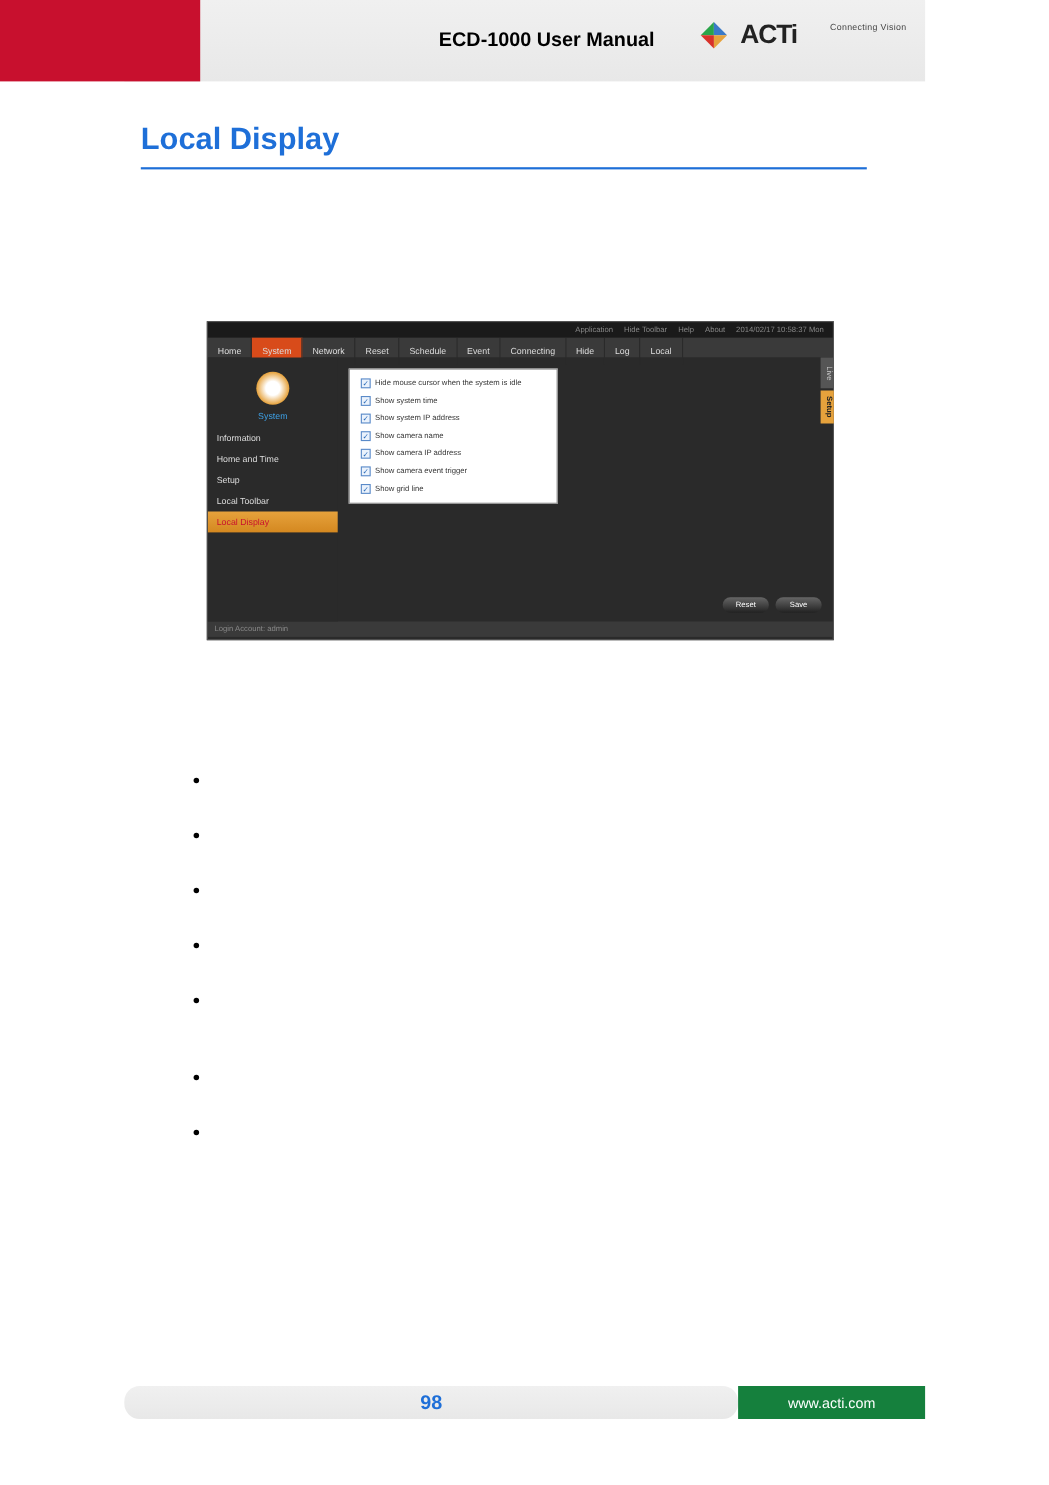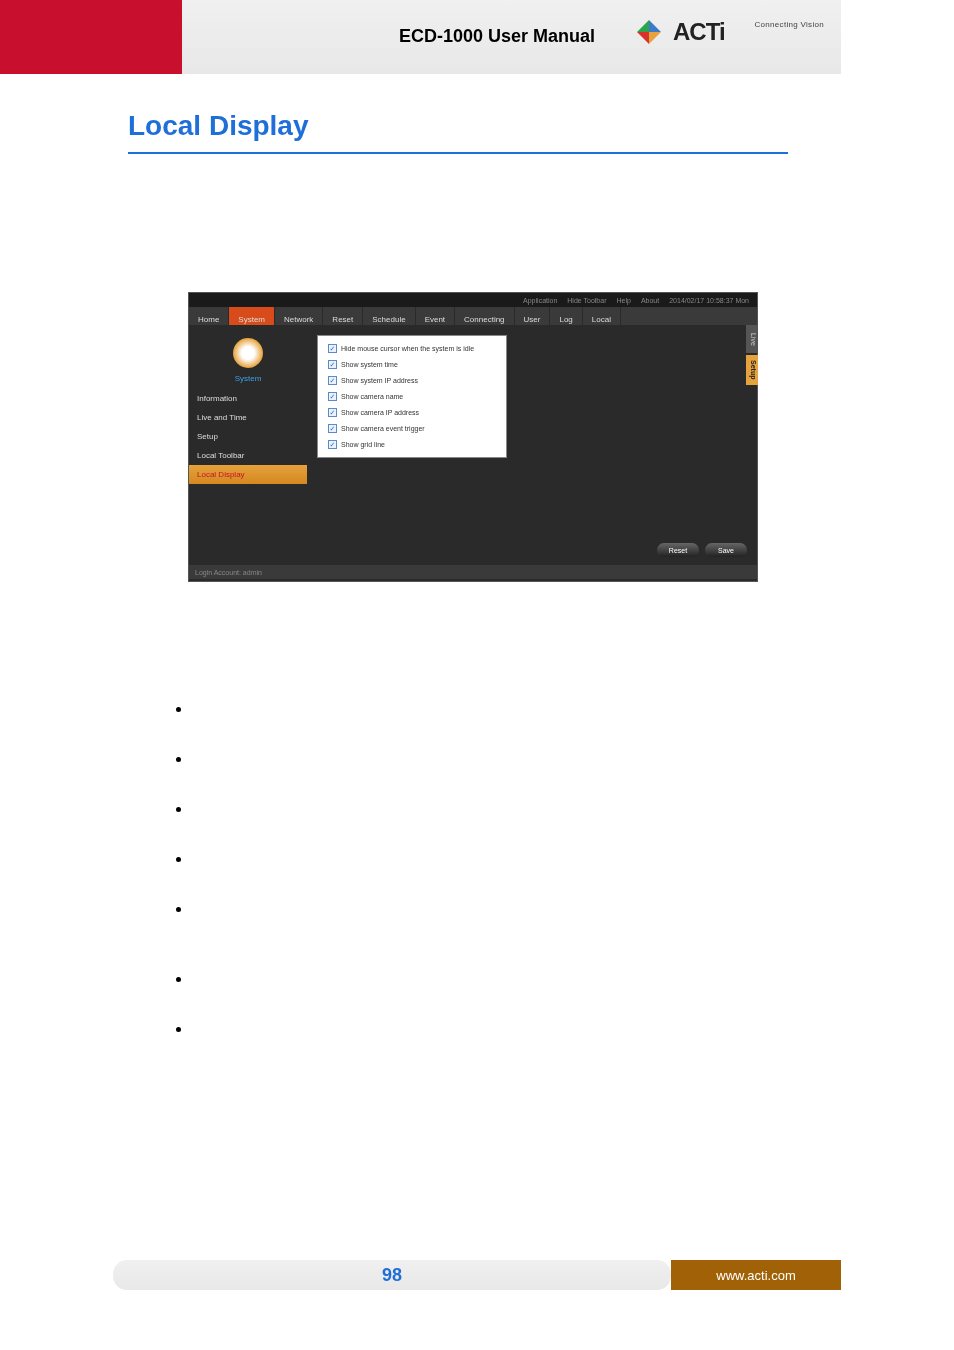--- a/index.html
+++ b/index.html
@@ -232,21 +232,21 @@
       display: flex;
       align-items: center;
       justify-content: center;
       color: #1e6fd8;
       font-weight: bold;
       font-size: 18px;
       border-radius: 14px;
     }
     .pf-right {
       width: 170px;
-      background: #a16207;
+      background: #15803d;
       color: #fff;
       display: flex;
       align-items: center;
       justify-content: center;
       font-size: 13px;
     }
   </style>
 </head>
 <body>
 
@@ -281,32 +281,32 @@
     <span>2014/02/17 10:58:37 Mon</span>
   </div>
   <div class="shot-tabs">
     <div class="shot-tab">Home</div>
     <div class="shot-tab active">System</div>
     <div class="shot-tab">Network</div>
     <div class="shot-tab">Reset</div>
     <div class="shot-tab">Schedule</div>
     <div class="shot-tab">Event</div>
     <div class="shot-tab">Connecting</div>
-    <div class="shot-tab">User</div>
+    <div class="shot-tab">Hide</div>
     <div class="shot-tab">Log</div>
     <div class="shot-tab">Local</div>
   </div>
   <div class="shot-body">
     <div class="shot-sidebar">
       <div class="sidebar-icon-area">
         <div class="gear-icon"></div>
         <div class="sidebar-label">System</div>
       </div>
       <div class="sidebar-item">Information</div>
-      <div class="sidebar-item">Live and Time</div>
+      <div class="sidebar-item">Home and Time</div>
       <div class="sidebar-item">Setup</div>
       <div class="sidebar-item">Local Toolbar</div>
       <div class="sidebar-item active">Local Display</div>
     </div>
     <div class="shot-content">
       <div class="checkboxes">
         <div class="cb-row">
             <span class="cb">✓</span>
             <span>Hide mouse cursor when the system is idle</span>
           </div>

